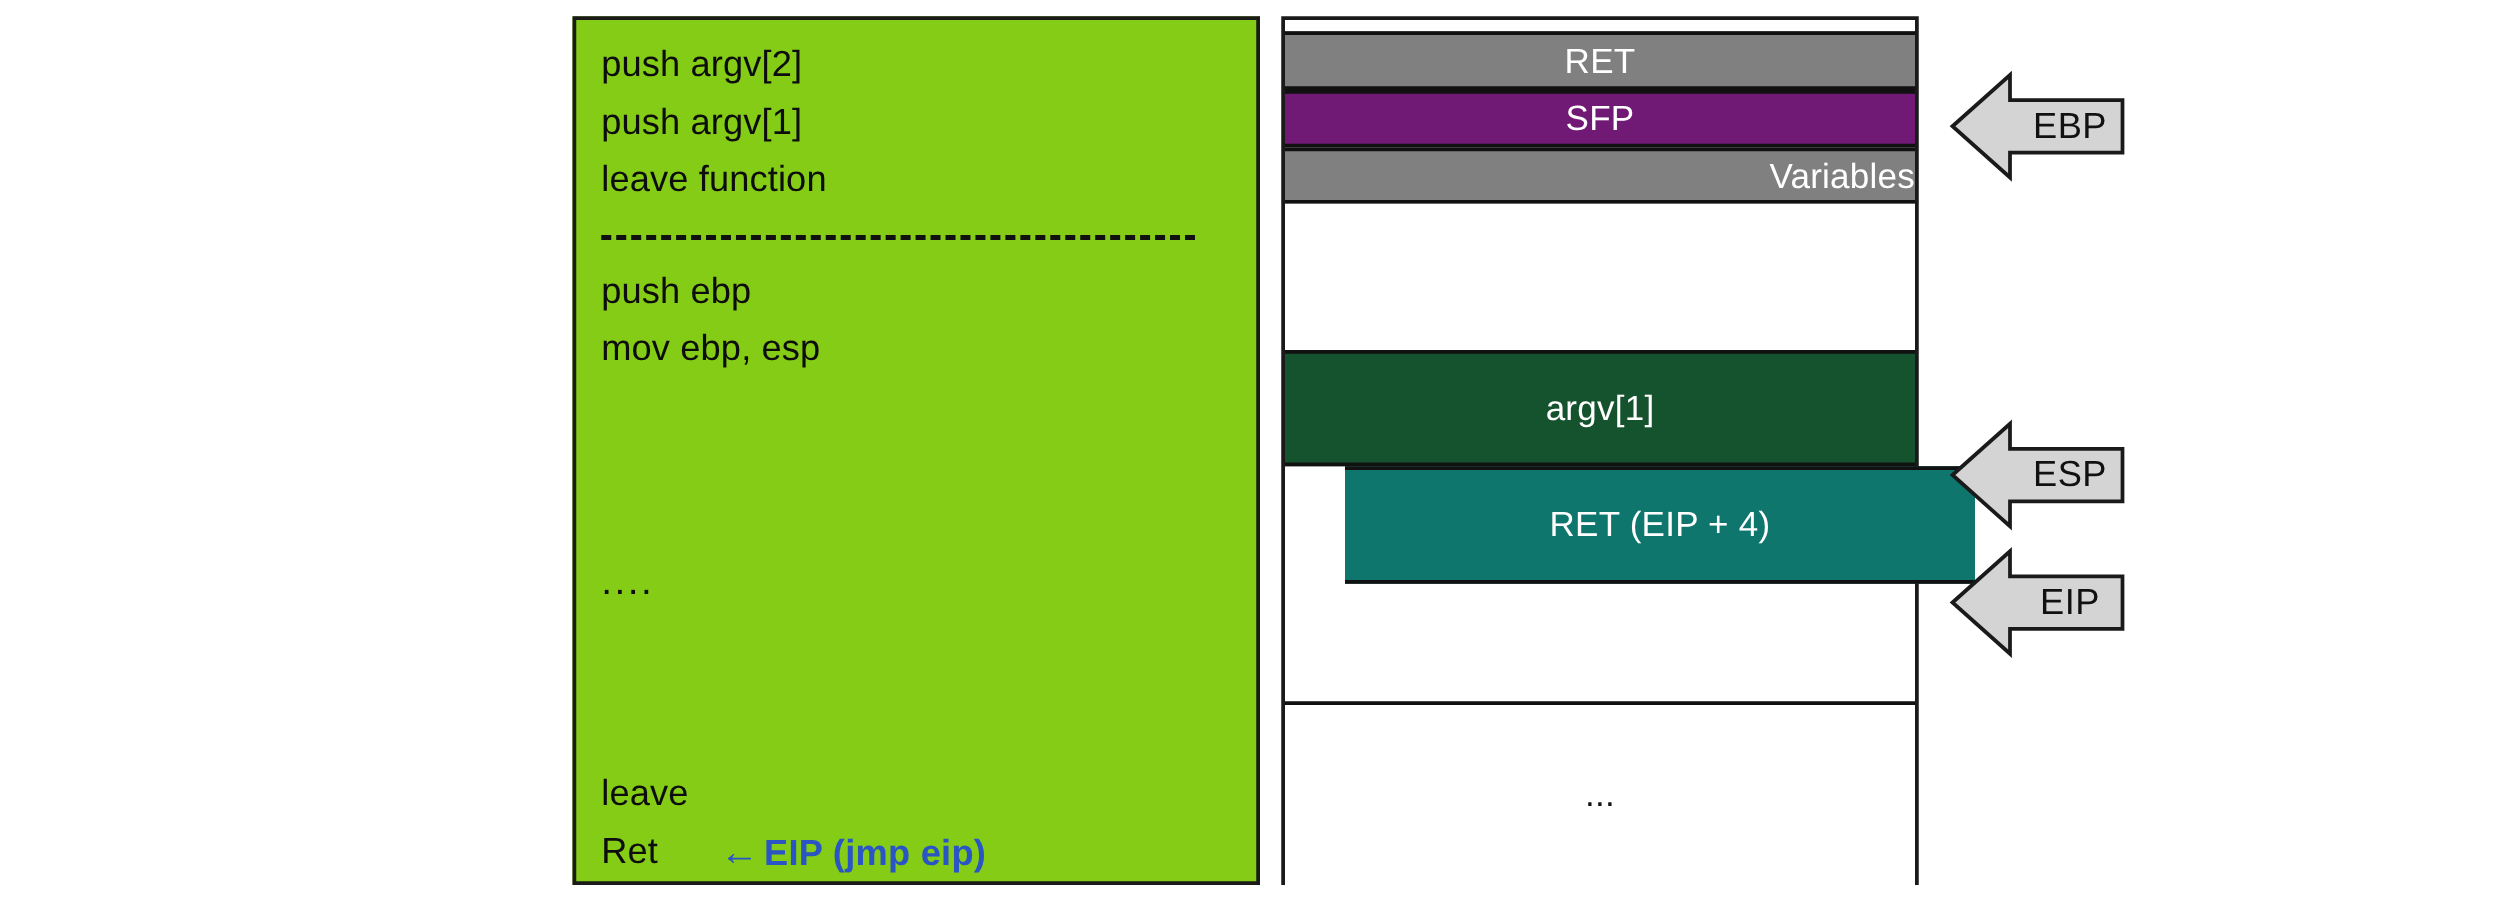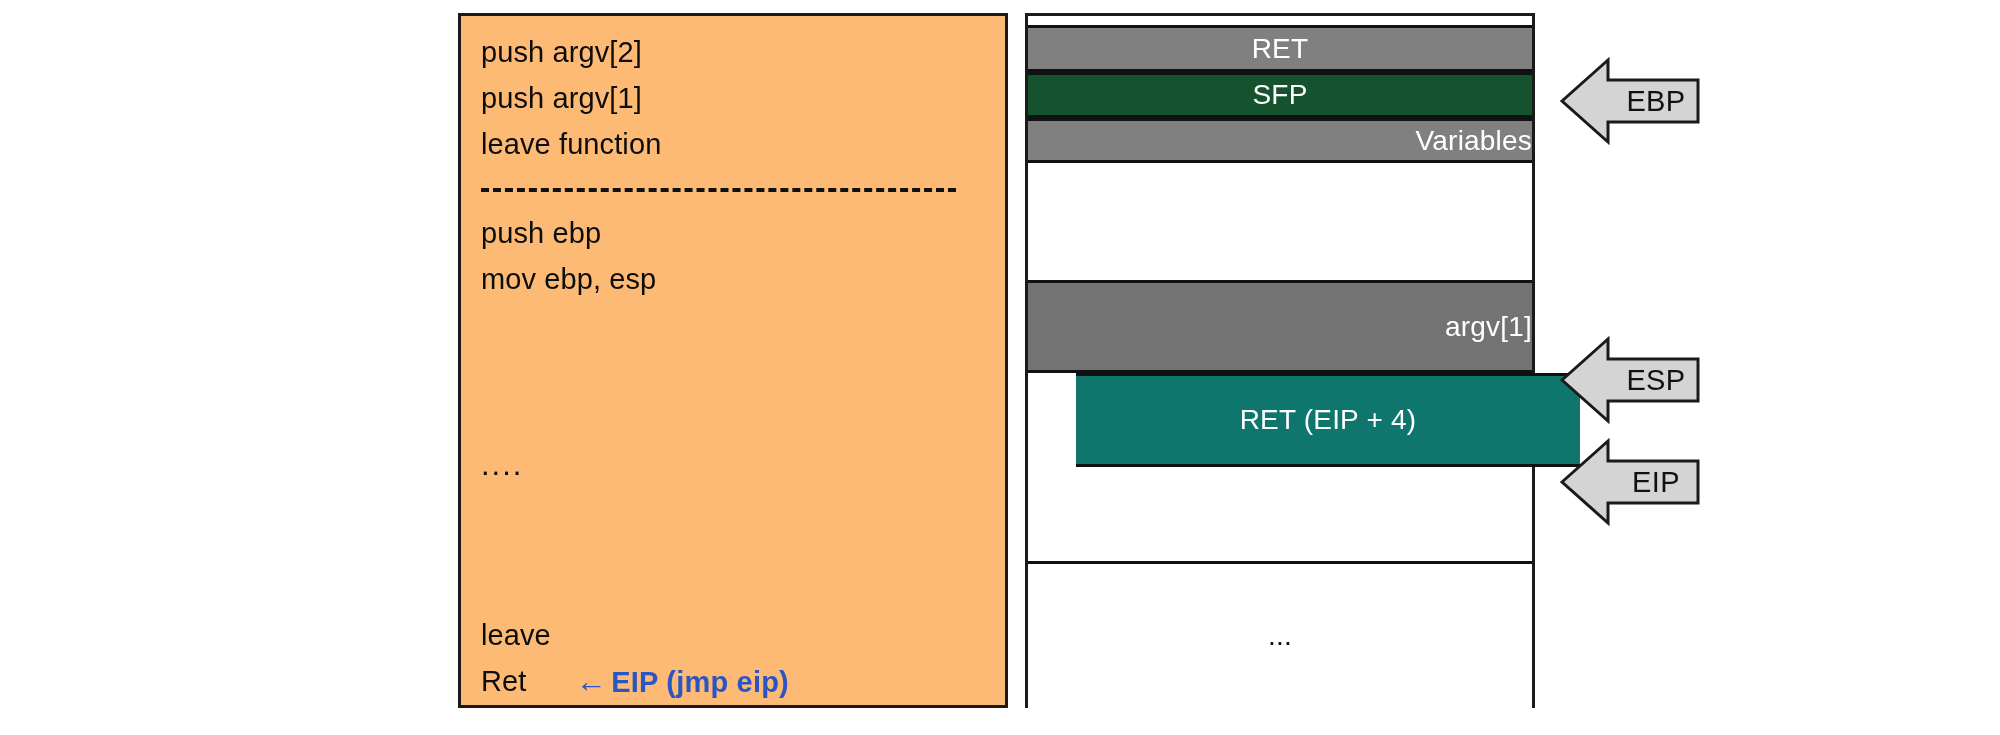--- a/index.html
+++ b/index.html
@@ -17,21 +17,21 @@
   }
 
   
   #code-panel {
     position: absolute;
     left: 458px;
     top: 13px;
     width: 550px;
     height: 695px;
     border: 3px solid #1a1a1a;
-    background: #fdba74;
+    background: #84cc16;
     box-sizing: border-box;
   }
   .code-line {
     position: absolute;
     left: 20px;
     font-size: 29px;
     line-height: 1;
     color: #0d0d0d;
     white-space: pre;
     letter-spacing: 0.1px;
@@ -152,30 +152,30 @@
   <div class="code-line" id="code-line-6">leave</div>
   <div class="code-line" id="code-line-7">Ret</div>
 
   <div id="eip-note"><span class="arrow-glyph">←</span><span>EIP (jmp eip)</span></div>
 </div>
 
 <div id="stack-panel">
     <div class="stack-cell" style="top: 9px; height: 47px; background: rgb(128, 128, 128); color: rgb(255, 255, 255);">
       <span>RET</span>
     </div>
-    <div class="stack-cell" style="top: 56px; height: 46px; background: #14532d; color: rgb(255, 255, 255);">
+    <div class="stack-cell" style="top: 56px; height: 46px; background: #701a75; color: rgb(255, 255, 255);">
       <span>SFP</span>
     </div>
     <div class="stack-cell" style="top: 102px; height: 45px; background: rgb(128, 128, 128); color: rgb(255, 255, 255); justify-content: flex-end;">
       <span>Variables</span>
     </div>
     <div class="stack-cell spacer-cell" style="top: 147px; height: 22px; background: rgb(255, 255, 255); color: rgb(17, 17, 17);">
       <span></span>
     </div>
-    <div class="stack-cell" style="top: 264px; height: 93px; background: #737373; color: rgb(255, 255, 255); justify-content: flex-end;">
+    <div class="stack-cell" style="top: 264px; height: 93px; background: #14532d; color: rgb(255, 255, 255);">
       <span>argv[1]</span>
     </div>
     <div class="stack-cell" style="top: 357px; height: 94px; background: #0f766e; color: rgb(255, 255, 255); margin-left: 48px;">
       <span>RET (EIP + 4)</span>
     </div>
     <div class="stack-cell empty-cell" style="top: 545px; height: 147px; background: rgb(255, 255, 255); color: rgb(17, 17, 17);">
       <span>...</span>
     </div>
   </div>
 

